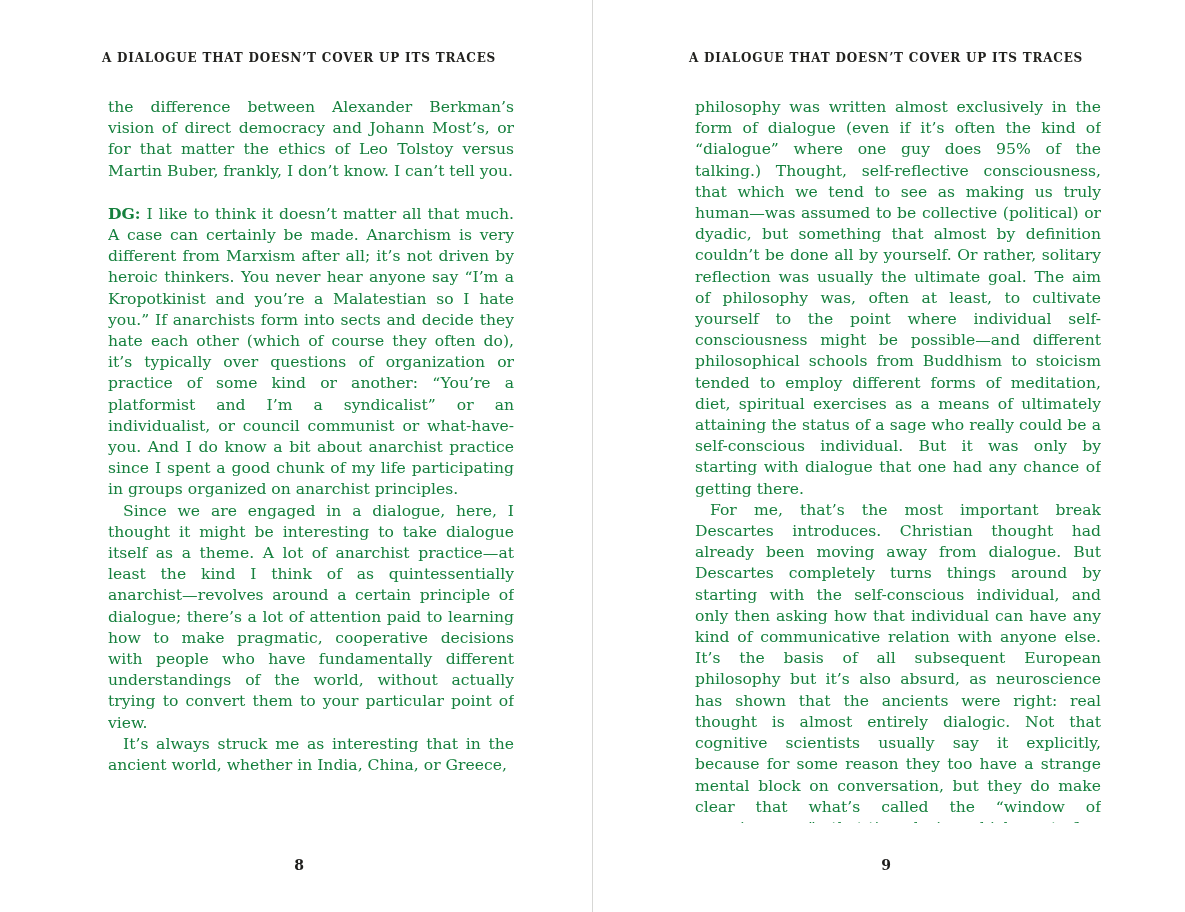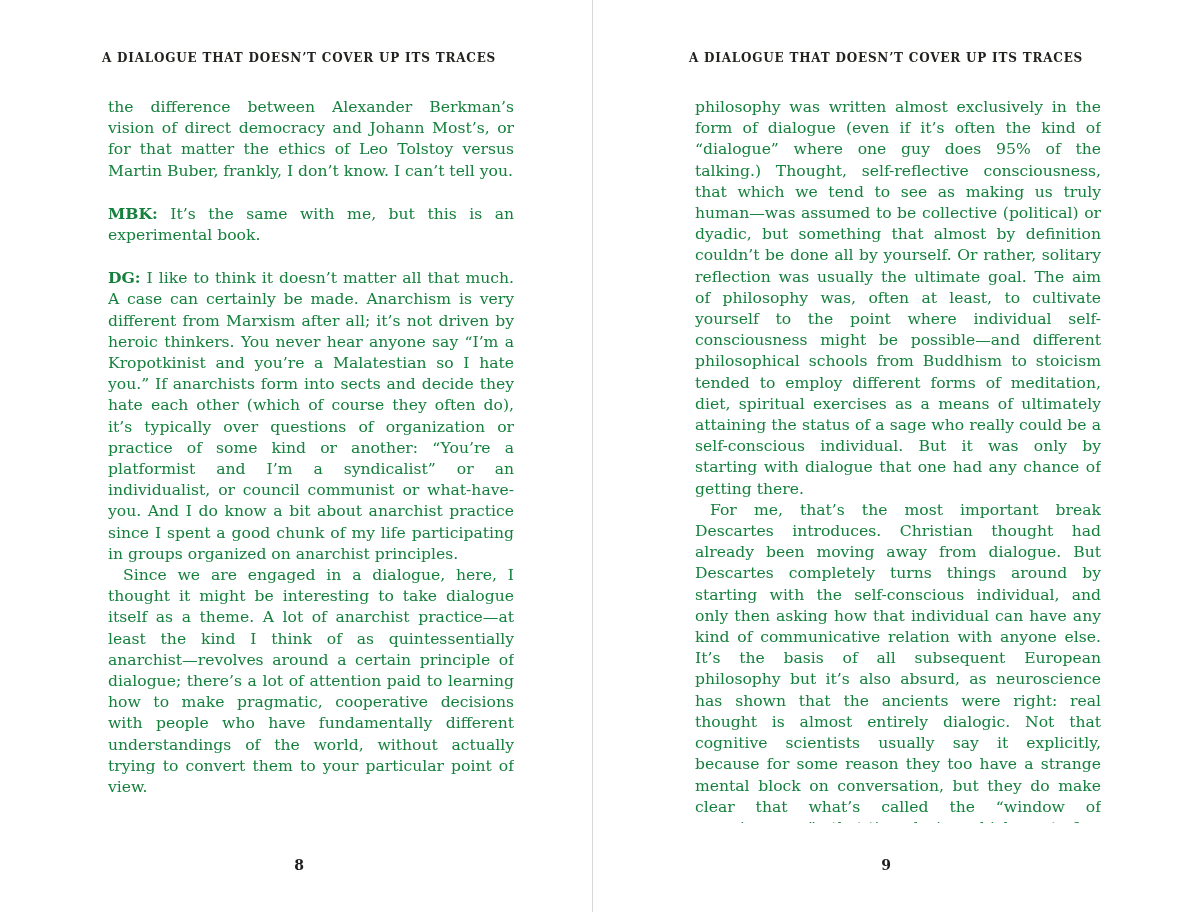--- a/index.html
+++ b/index.html
@@ -87,23 +87,23 @@
 </head>
 <body>
 
 <div class="spread">
   <div class="gutter"></div>
 
   <section class="page left">
     <header class="running-header">A DIALOGUE THAT DOESN’T COVER UP ITS TRACES</header>
     <div class="body-text">
         <p><span>the difference between Alexander Berkman’s vision of direct democracy and Johann Most’s, or for that matter the ethics of Leo Tolstoy versus Martin Buber, frankly, I don’t know. I can’t tell you.</span></p>
-        <p class="gap"><span class="b">MBK:</span><span> It’s the same with me, but this is an experimental book.</span></p>
         <p class="gap"><span class="b">DG:</span><span> I like to think it doesn’t matter all that much. A case can certainly be made. Anarchism is very different from Marxism after all; it’s not driven by heroic thinkers. You never hear anyone say “I’m a Kropotkinist and you’re a Malatestian so I hate you.” If anarchists form into sects and decide they hate each other (which of course they often do), it’s typically over questions of organization or practice of some kind or another: “You’re a platformist and I’m a syndicalist” or an individualist, or council communist or what-have-you. And I do know a bit about anarchist practice since I spent a good chunk of my life participating in groups organized on anarchist principles.</span></p>
         <p class="indent"><span>Since we are engaged in a dialogue, here, I thought it might be interesting to take dialogue itself as a theme. A lot of anarchist practice—at least the kind I think of as quintessentially anarchist—revolves around a certain principle of dialogue; there’s a lot of attention paid to learning how to make pragmatic, cooperative decisions with people who have fundamentally different understandings of the world, without actually trying to convert them to your particular point of view.</span></p>
+        <p class="indent"><span>It’s always struck me as interesting that in the ancient world, whether in India, China, or Greece,</span></p>
       </div>
     <footer class="page-number">8</footer>
   </section>
 
   <section class="page right">
     <header class="running-header">A DIALOGUE THAT DOESN’T COVER UP ITS TRACES</header>
     <div class="body-text">
         <p><span>philosophy was written almost exclusively in the form of dialogue (even if it’s often the kind of “dialogue” where one guy does 95% of the talking.) Thought, self-reflective consciousness, that which we tend to see as making us truly human—was assumed to be collective (political) or dyadic, but something that almost by definition couldn’t be done all by yourself. Or rather, solitary reflection was usually the ultimate goal. The aim of philosophy was, often at least, to cultivate yourself to the point where individual self-consciousness might be possible—and different philosophical schools from Buddhism to stoicism tended to employ different forms of meditation, diet, spiritual exercises as a means of ultimately attaining the status of a sage who really could be a self-conscious individual. But it was only by starting with dialogue that one had any chance of getting there.</span></p>
         <p class="indent"><span>For me, that’s the most important break Descartes introduces. Christian thought had already been moving away from dialogue. But Descartes completely turns things around by </span><span class="i">starting</span><span> with the self-conscious individual, and only then asking how that individual can have any kind of communicative relation with anyone else. It’s the basis of all subsequent European philosophy but it’s also absurd, as neuroscience has shown that the ancients were right: real thought is almost entirely dialogic. Not that cognitive scientists usually say it explicitly, because for some reason they too have a strange mental block on conversation, but they do make clear that what’s called the “window of consciousness”—that time during which most of us actually are full self-aware, self-reflective beings—is rare and brief;</span></p>
       </div>

